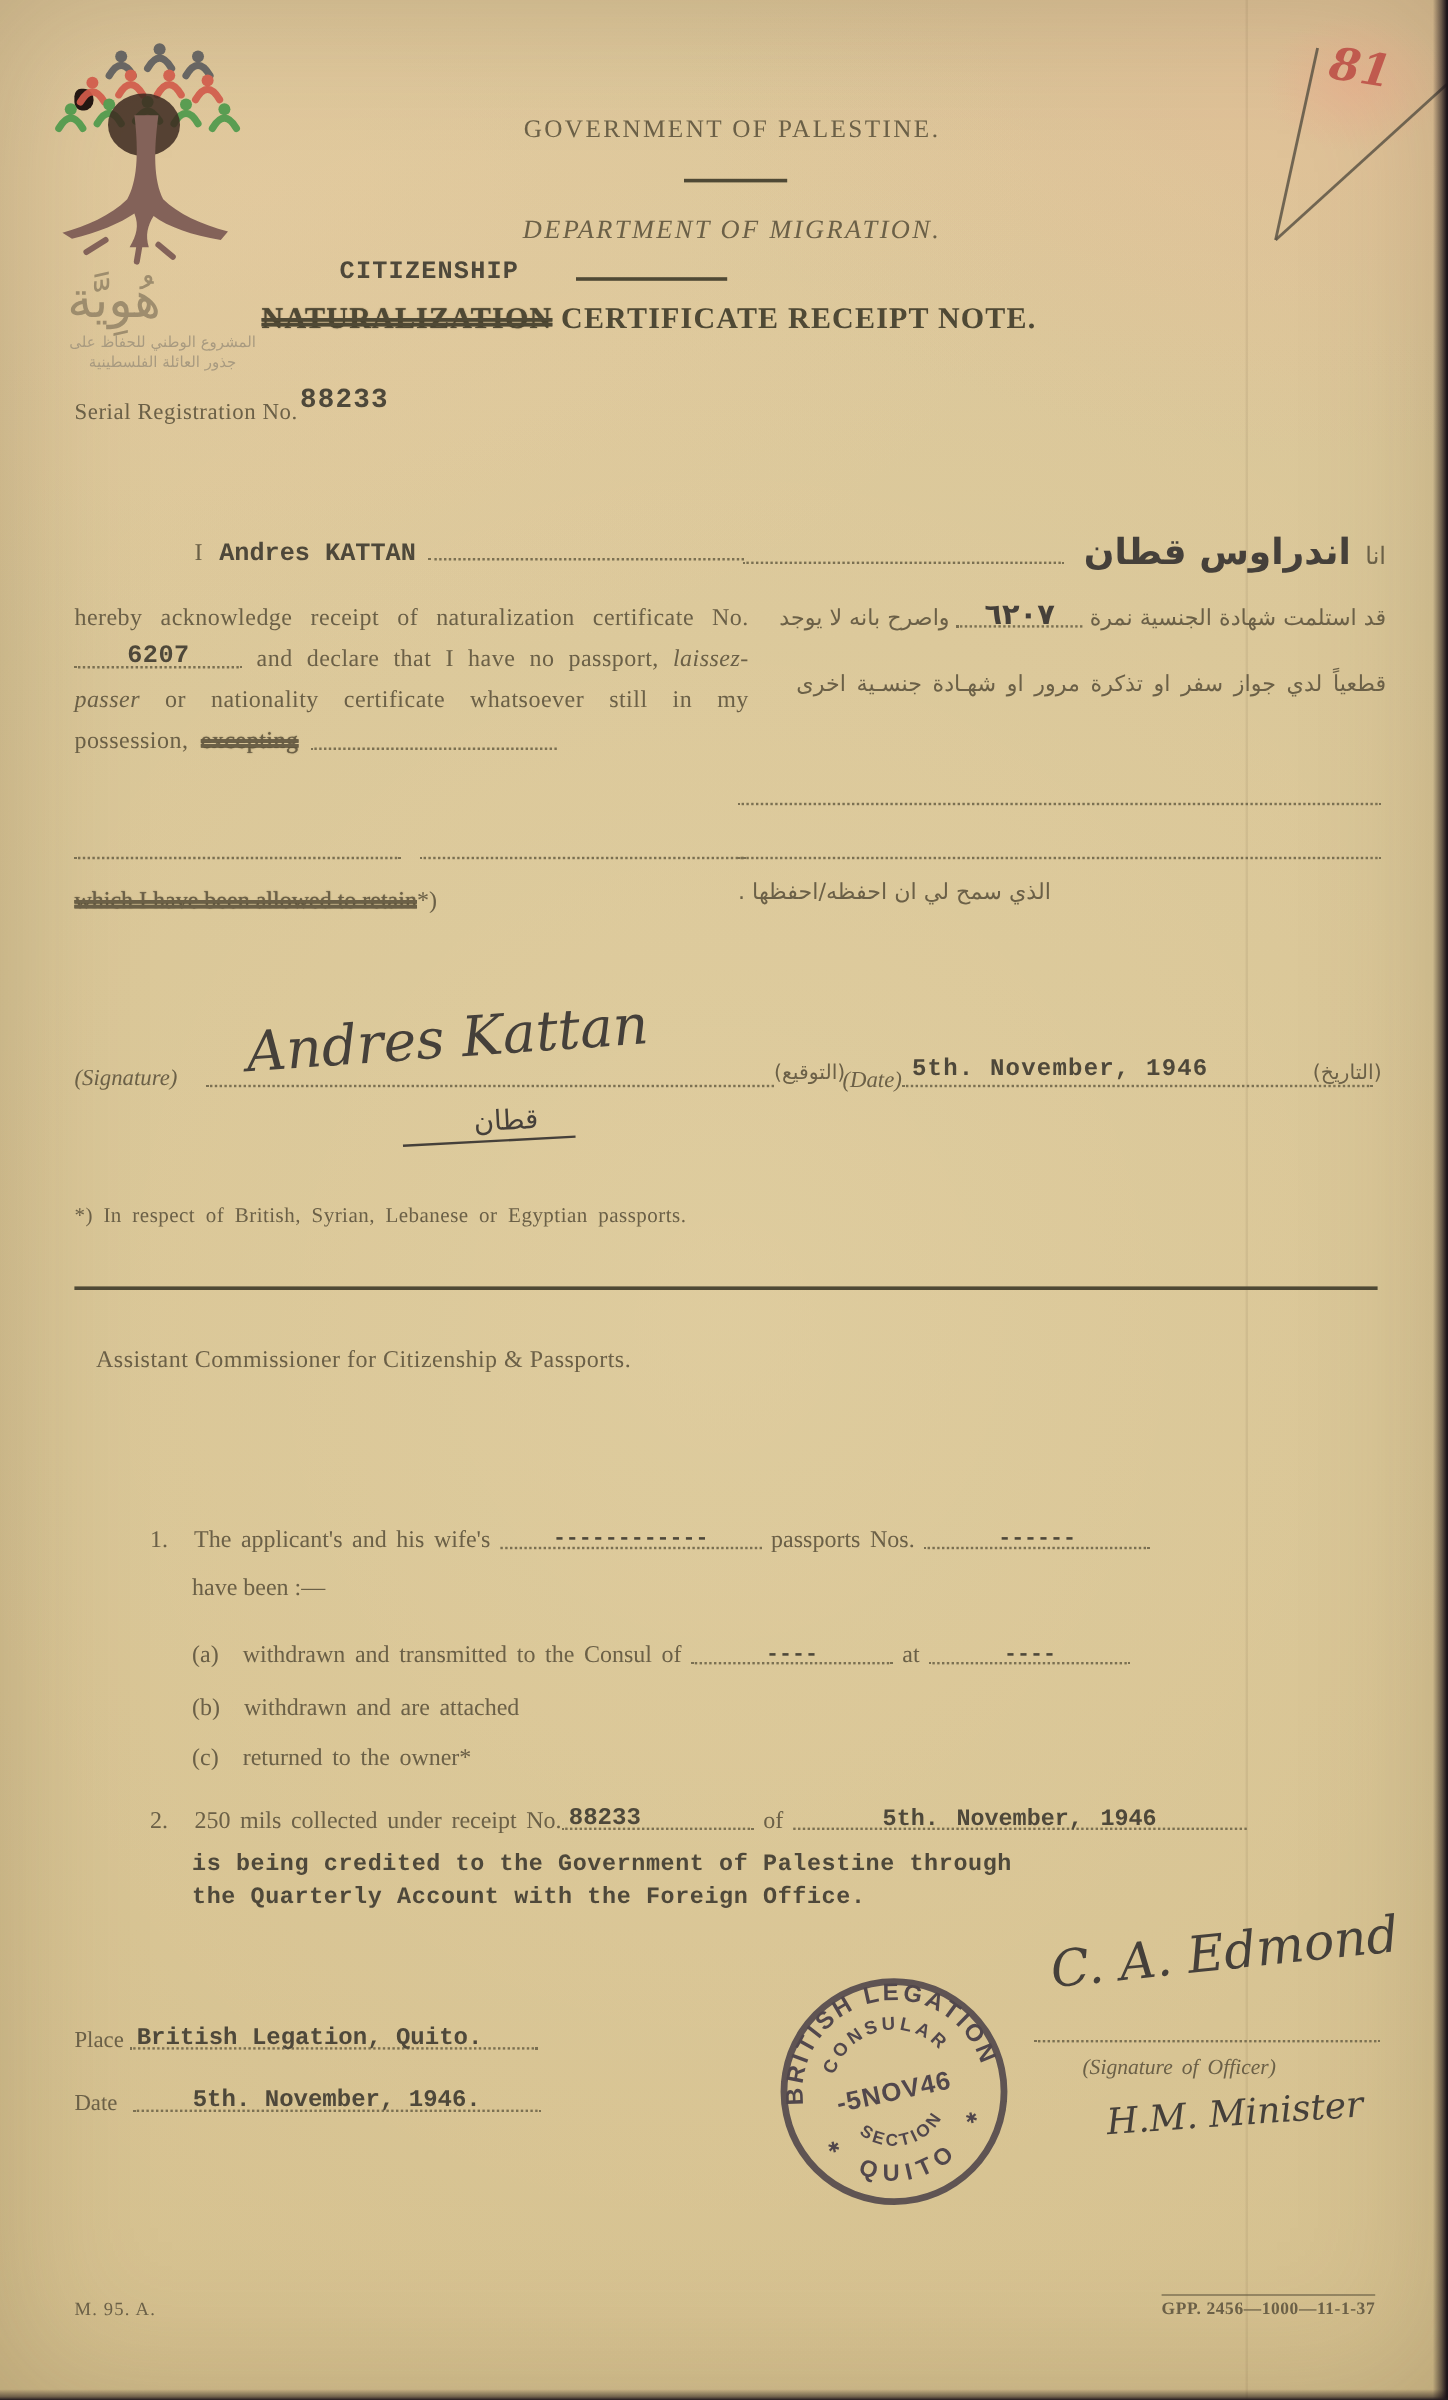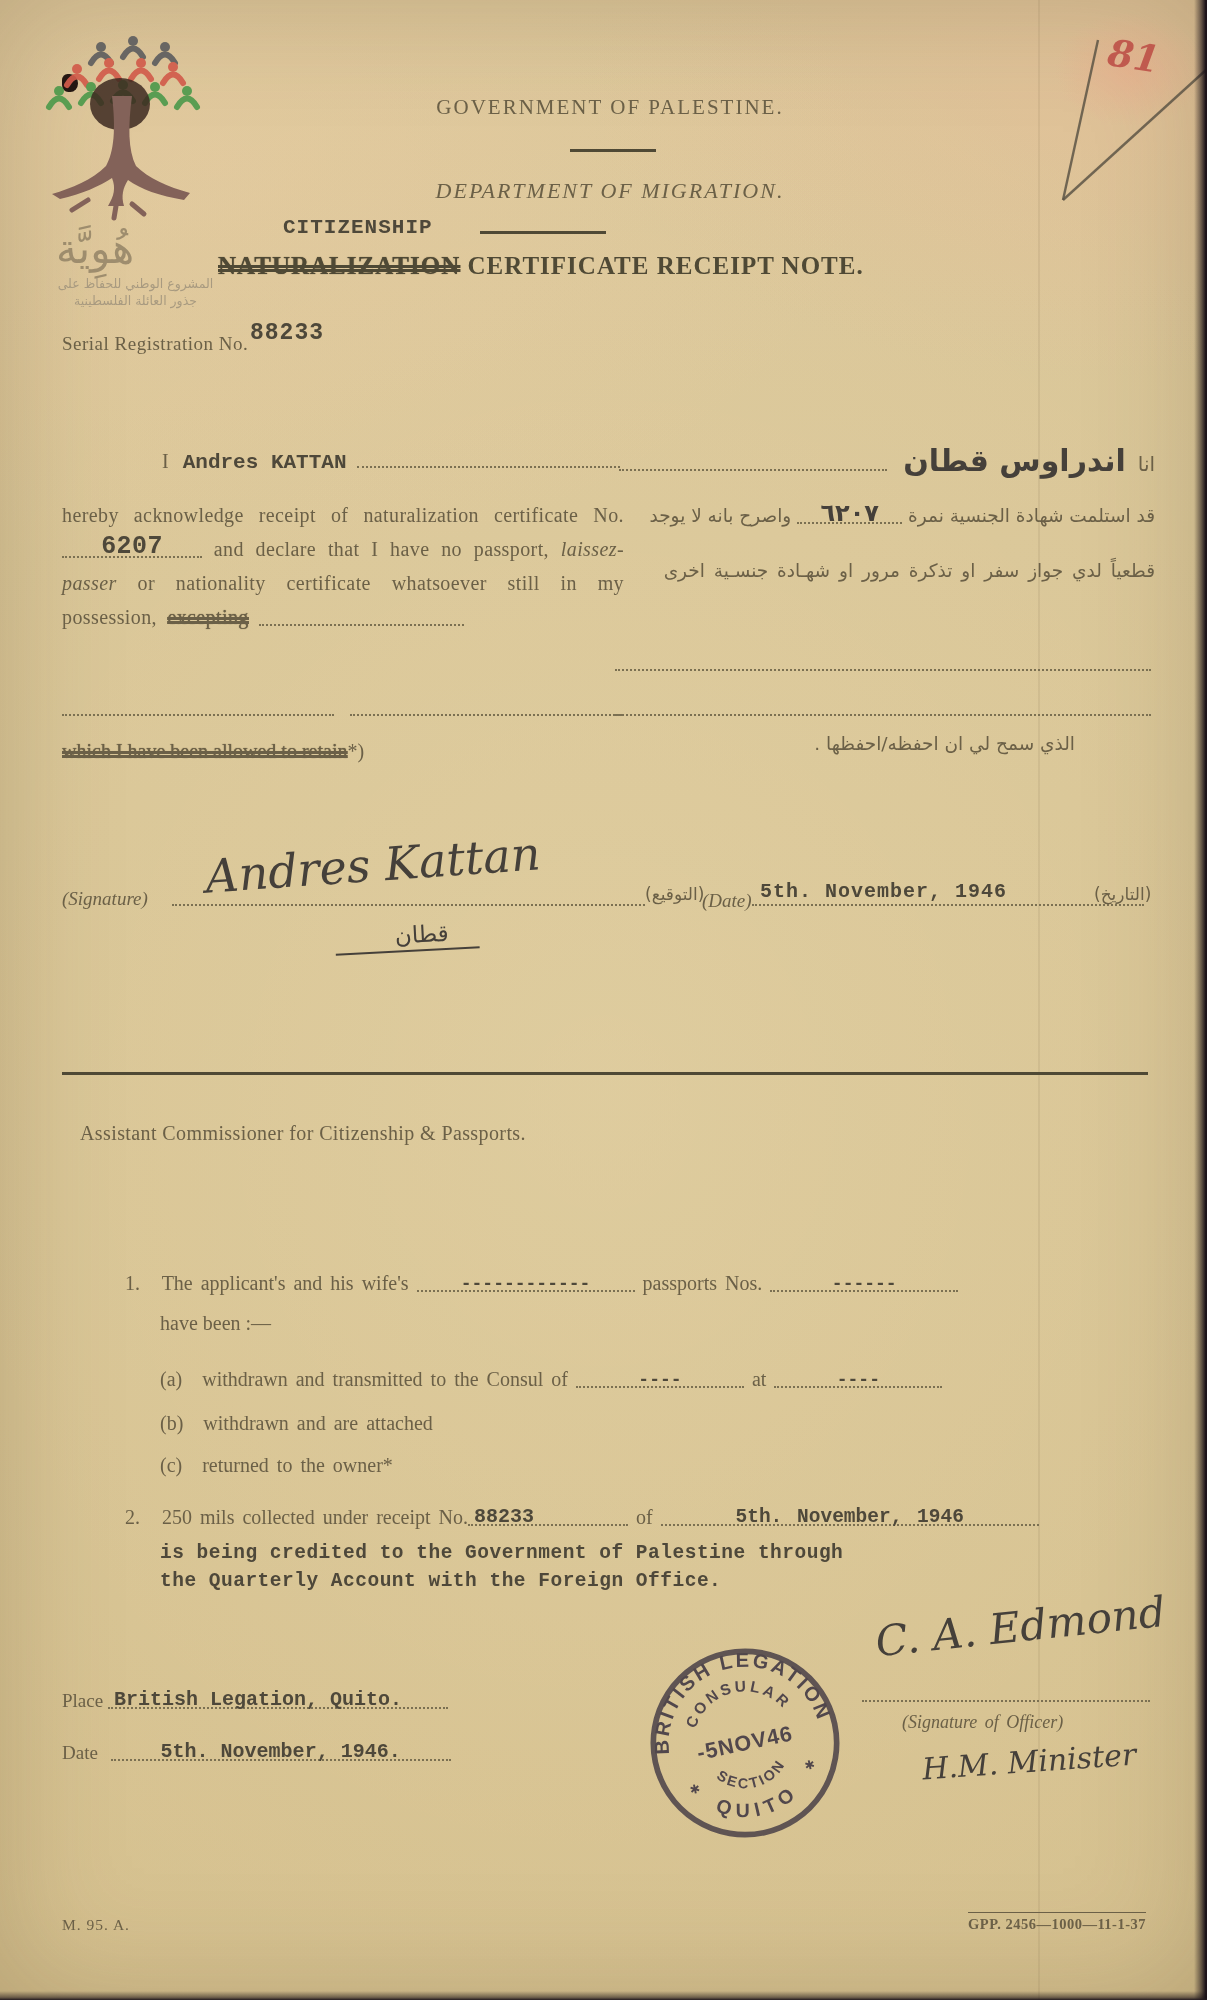--- a/index.html
+++ b/index.html
@@ -108,21 +108,21 @@
 
   <div class="row" style="left:62px;top:450px;width:562px;">
     <div class="flexrow" style="padding-left:100px;">
       <span class="ser" style="font-size:20px;">I</span>
       <span class="mono" style="font-size:21px;margin:0 6px 0 14px;">Andres KATTAN</span>
       <span class="leaderflex"></span>
     </div>
   </div>
   <p class="par ser" style="left:62px;top:498px;width:562px;">
     <span>hereby acknowledge receipt of naturalization certificate No.</span>
-    <span class="fill" style="width:140px;"><span class="in mono" style="font-size:25px;">6207</span></span>
+    <span class="fill" style="width:140px;"><span class="in mono" style="font-size:21px;">6207</span></span>
     <span>and declare that I have no passport,</span>
     <span class="it">laissez-passer</span>
     <span>or nationality certificate whatsoever still in my possession,</span>
     <span class="struck-heavy">excepting</span>
     <span class="fill" style="width:205px;"></span>
   </p>
   <div class="row" style="left:62px;top:700px;">
     <span class="fill" style="width:272px;"></span>
     <span class="fill" style="width:272px;margin-left:12px;"></span>
   </div>
@@ -138,33 +138,34 @@
     </div>
   </div>
   <div class="row ar" style="left:615px;top:505px;width:540px;direction:rtl;text-align:right;font-size:18.5px;">
     <span>قد استلمت شهادة الجنسية نمرة</span>
     <span class="fill" style="width:105px;"><span class="in ar" style="font-size:24px;font-weight:bold;color:var(--hand);">٦٢٠٧</span></span>
     <span>واصرح بانه لا يوجد</span>
   </div>
   <div class="row ar" style="left:615px;top:560px;width:540px;direction:rtl;text-align:right;font-size:18.5px;word-spacing:3px;">قطعياً لدي جواز سفر او تذكرة مرور او شهـادة جنسـية اخرى</div>
   <div class="row" style="left:615px;top:655px;"><span class="fill" style="width:536px;"></span></div>
   <div class="row" style="left:615px;top:700px;"><span class="fill" style="width:536px;"></span></div>
-  <div class="row ar" style="left:615px;top:733px;width:520px;direction:rtl;text-align:right;padding-right:60px;font-size:18.5px;">الذي سمح لي ان احفظه/احفظها .</div>
+  <div class="row ar" style="left:615px;top:733px;width:520px;direction:rtl;text-align:left;padding-right:60px;font-size:18.5px;">الذي سمح لي ان احفظه/احفظها .</div>
 
   <div class="row ser it" style="left:62px;top:888px;font-size:19px;">(Signature)</div>
   <div class="row" style="left:172px;top:890px;"><span class="fill" style="width:473px;"></span></div>
   <div class="row hand" style="left:205px;top:838px;font-size:46px;transform:rotate(-4deg);">Andres Kattan</div>
   <div class="row ar" style="left:335px;top:922px;font-size:23px;color:var(--hand);transform:rotate(-3deg);border-bottom:2px solid var(--hand);padding:0 30px 2px 60px;">قطان</div>
   <div class="row ar" style="left:645px;top:884px;font-size:17px;">(التوقيع)</div>
 
   <div class="row ser it" style="left:702px;top:890px;font-size:19px;">(Date)</div>
   <div class="row" style="left:752px;top:890px;"><span class="fill" style="width:392px;"></span></div>
   <div class="row mono" style="left:760px;top:880px;font-size:20px;letter-spacing:1px;">5th. November, 1946</div>
   <div class="row ar" style="left:1094px;top:884px;font-size:17px;">(التاريخ)</div>
 
+  <div class="row ser" style="left:62px;top:1002px;font-size:17.5px;letter-spacing:.4px;word-spacing:4px;">*) In respect of British, Syrian, Lebanese or Egyptian passports.</div>
 
   <div class="rule" style="left:62px;top:1072px;width:1086px;height:2.5px;"></div>
 
   <div class="row ser" style="left:80px;top:1122px;font-size:20px;letter-spacing:.4px;">Assistant Commissioner for Citizenship &amp; Passports.</div>
 
   <div class="row ser" style="left:125px;top:1272px;font-size:20px;word-spacing:3px;">
     <span style="margin-right:14px;">1.</span>
     <span>The applicant's and his wife's</span>
     <span class="fill" style="width:218px;"><span class="in mono" style="font-size:18px;">------------</span></span>
     <span>passports Nos.</span>

